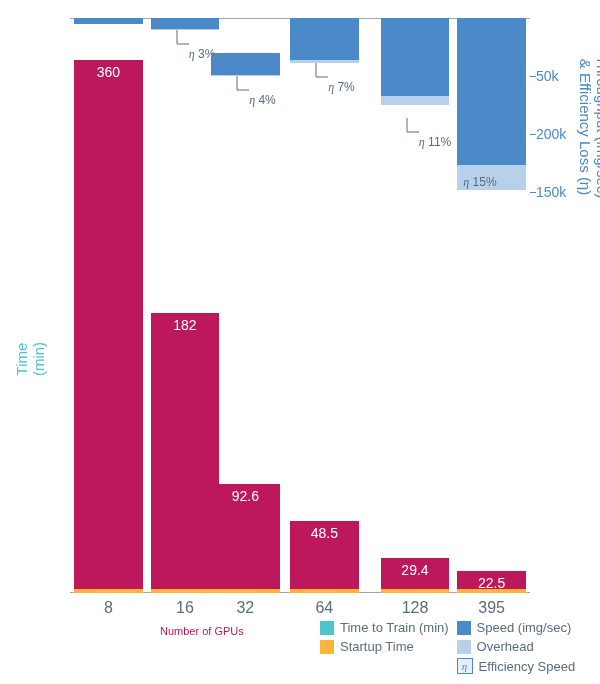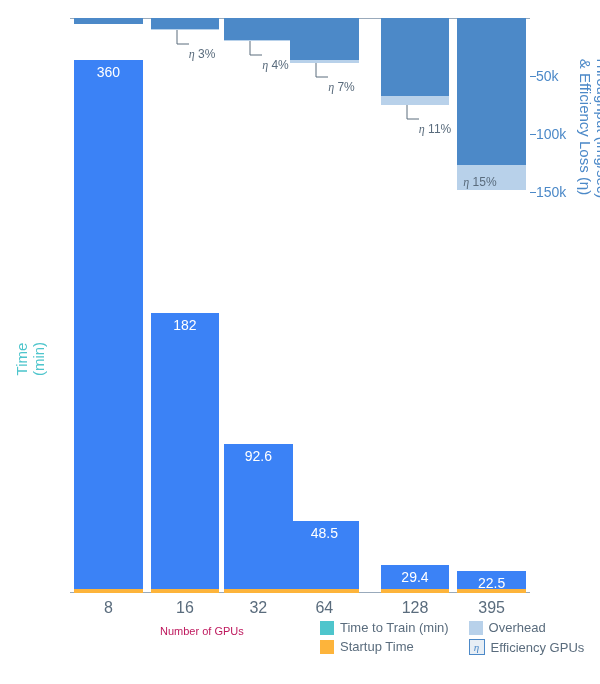--- a/index.html
+++ b/index.html
@@ -7,21 +7,21 @@
   
   .plot{position:absolute;left:70px;top:18px;width:460px;height:575px;}
   
   .xaxis{position:absolute;left:0;bottom:0;width:100%;height:1px;background:#99aabb;}
   
   .topaxis{position:absolute;left:0;top:0;width:100%;height:1px;background:#99aabb;}
 
   
   .slot{position:absolute;bottom:0;top:0;}
   .tbar{position:absolute;left:4px;right:4px;bottom:0;}
-  .time   {background:#3b82f6;}
+  .time   {background:#be185d;}
   .startup{background:#fdb43b;position:absolute;left:4px;right:4px;bottom:0;height:4px;}
   .speed  {background:#4c89c8;}
   .over   {background:#b8d1ea;}
 
   .valLbl{color:#fff;font-size:14px;text-align:center;position:absolute;left:0;right:0;top:4px;font-weight:500;}
   .etaBox{position:absolute;width:60px;height:20px;}
   .etaBox .etaTxt{font-size:12px;color:#5a6c7d;}
   .etaBox .etaTxt .eta{font-family:serif;font-style:italic;}
   .leader{stroke:#5a6c7d;stroke-width:1;fill:none;}
 
@@ -34,36 +34,36 @@
   .ytick-r{position:absolute;right:-6px;transform:translate(100%,-50%);color:#4c89c8;font-size:14px;}
   .ytmark{position:absolute;right:-6px;width:6px;height:1px;background:#4c89c8;}
 
   .xtitle{position:absolute;left:160px;top:625px;font-size:11px;color:#be185d;}
 
   
   .legend{position:absolute;left:320px;top:620px;font-size:13px;color:#5a6c7d;}
   .lg{display:flex;align-items:center;margin-bottom:4px;}
   .sw{width:14px;height:14px;margin-right:6px;}
   .swn{width:14px;height:14px;margin-right:6px;background:#e7eef5;border:1px solid #4c89c8;font-family:serif;font-style:italic;font-size:11px;color:#4c89c8;display:flex;align-items:center;justify-content:center;line-height:1;}
-  .lgcols{display:flex;gap:20px;}
+  .lgcols{display:flex;gap:8px;}
   .lgcol{display:flex;flex-direction:column;}
 </style>
 </head>
 <body>
 
 <div class="wrap">
 
   <div class="plot">
     <div class="topaxis"></div>
     <div class="xaxis"></div>
 
     <div class="ytmark" style="top:58px"></div>
     <div class="ytick-r" style="top:58px">50k</div>
     <div class="ytmark" style="top:116px"></div>
-    <div class="ytick-r" style="top:116px">100k</div>
+    <div class="ytick-r" style="top:116px">200k</div>
     <div class="ytmark" style="top:174px"></div>
     <div class="ytick-r" style="top:174px">150k</div>
 
   <div class="slot" style="left: 0px; width: 76.6667px;">
         <div class="tbar speed" style="top: 0px; height: 5.70182px;"></div>
         <div class="tbar time" style="height: 532.8px;">
           <div class="valLbl">360</div>
         </div>
         <div class="startup"></div>
         <div class="xtick">8</div>
@@ -73,51 +73,51 @@
         <div class="tbar over" style="top: 11.1709px; height: 0.349091px;"></div>
         <div class="etaBox" style="left: 42.1667px; top: 25.52px;"><svg width="20" height="24" style="position:absolute;left:-16px;top:-16px" class="leader">
             <path class="leader" d="M4,2 L4,16 L16,16"></path>
           </svg><span class="etaTxt"><span class="eta">η</span> 3%</span></div>
         <div class="tbar time" style="height: 280px;">
           <div class="valLbl">182</div>
         </div>
         <div class="startup"></div>
         <div class="xtick">16</div>
       </div>
-      <div class="slot" style="left: 150px; width: 76.6667px;">
+      <div class="slot" style="left: 137px; width: 76.6667px; margin-top: 35px;">
         <div class="tbar speed" style="top: 0px; height: 21.8764px;"></div>
         <div class="tbar over" style="top: 21.8764px; height: 0.930909px;"></div>
         <div class="etaBox" style="left: 42.1667px; top: 36.8073px;"><svg width="20" height="24" style="position:absolute;left:-16px;top:-16px" class="leader">
             <path class="leader" d="M4,2 L4,16 L16,16"></path>
           </svg><span class="etaTxt"><span class="eta">η</span> 4%</span></div>
-        <div class="tbar time" style="height: 149px;">
+        <div class="tbar time" style="height: 109px;">
           <div class="valLbl">92.6</div>
         </div>
         <div class="startup"></div>
         <div class="xtick">32</div>
       </div>
       <div class="slot" style="left: 216px; width: 76.6667px; text-decoration: underline;">
         <div class="tbar speed" style="top: 0px; height: 41.8909px;"></div>
         <div class="tbar over" style="top: 41.8909px; height: 3.14182px;"></div>
         <div class="etaBox" style="left: 42.1667px; top: 59.0327px;"><svg width="20" height="24" style="position:absolute;left:-16px;top:-16px" class="leader">
             <path class="leader" d="M4,2 L4,16 L16,16"></path>
           </svg><span class="etaTxt"><span class="eta">η</span> 7%</span></div>
         <div class="tbar time" style="height: 71.78px;">
           <div class="valLbl">48.5</div>
         </div>
         <div class="startup"></div>
         <div class="xtick">64</div>
       </div>
       <div class="slot" style="left: 306.667px; width: 76.6667px;">
         <div class="tbar speed" style="top: 0px; height: 77.9636px;"></div>
         <div class="tbar over" style="top: 77.9636px; height: 9.30909px;"></div>
-        <div class="etaBox" style="left: 42.1667px; top: 101px;"><svg width="20" height="24" style="position:absolute;left:-16px;top:-16px" class="leader">
+        <div class="etaBox" style="left: 42.1667px; top: 114px;"><svg width="20" height="24" style="position:absolute;left:-16px;top:-16px" class="leader">
             <path class="leader" d="M4,2 L4,16 L16,16"></path>
           </svg><span class="etaTxt"><span class="eta">η</span> 11%</span></div>
-        <div class="tbar time" style="height: 28px; padding-left: 40px;">
+        <div class="tbar time" style="height: 35px; padding-left: 40px;">
           <div class="valLbl">29.4</div>
         </div>
         <div class="startup"></div>
         <div class="xtick">128</div>
       </div>
       <div class="slot" style="left: 383.333px; width: 76.6667px;">
         <div class="tbar speed" style="top: 0px; height: 146.618px;"></div>
         <div class="tbar over" style="top: 146.618px; height: 25.6px;"></div>
         <div class="etaBox" style="left: 10px; top: 154.298px;"><span class="etaTxt"><span class="eta">η</span> 15%</span></div>
         <div class="tbar time" style="height: 21.608px;">
@@ -143,24 +143,28 @@
           <span class="sw" style="background:#4ec5cc"></span>
           <span>Time to Train (min)</span>
         </div>
         <div class="lg">
           <span class="sw" style="background:#fdb43b"></span>
           <span>Startup Time</span>
         </div>
       </div>
       <div class="lgcol">
         <div class="lg">
+          <span class="sw" style="background:#4c89c8"></span>
+          <span>Speed (img/sec)</span>
+        </div>
+        <div class="lg">
           <span class="sw" style="background:#b8d1ea"></span>
           <span>Overhead</span>
         </div>
         <div class="lg">
           <span class="swn">η</span>
-          <span>Efficiency GPUs</span>
+          <span>Efficiency Speed</span>
         </div>
       </div>
     </div>
   </div>
 
 </div>
 
 </body></html>

